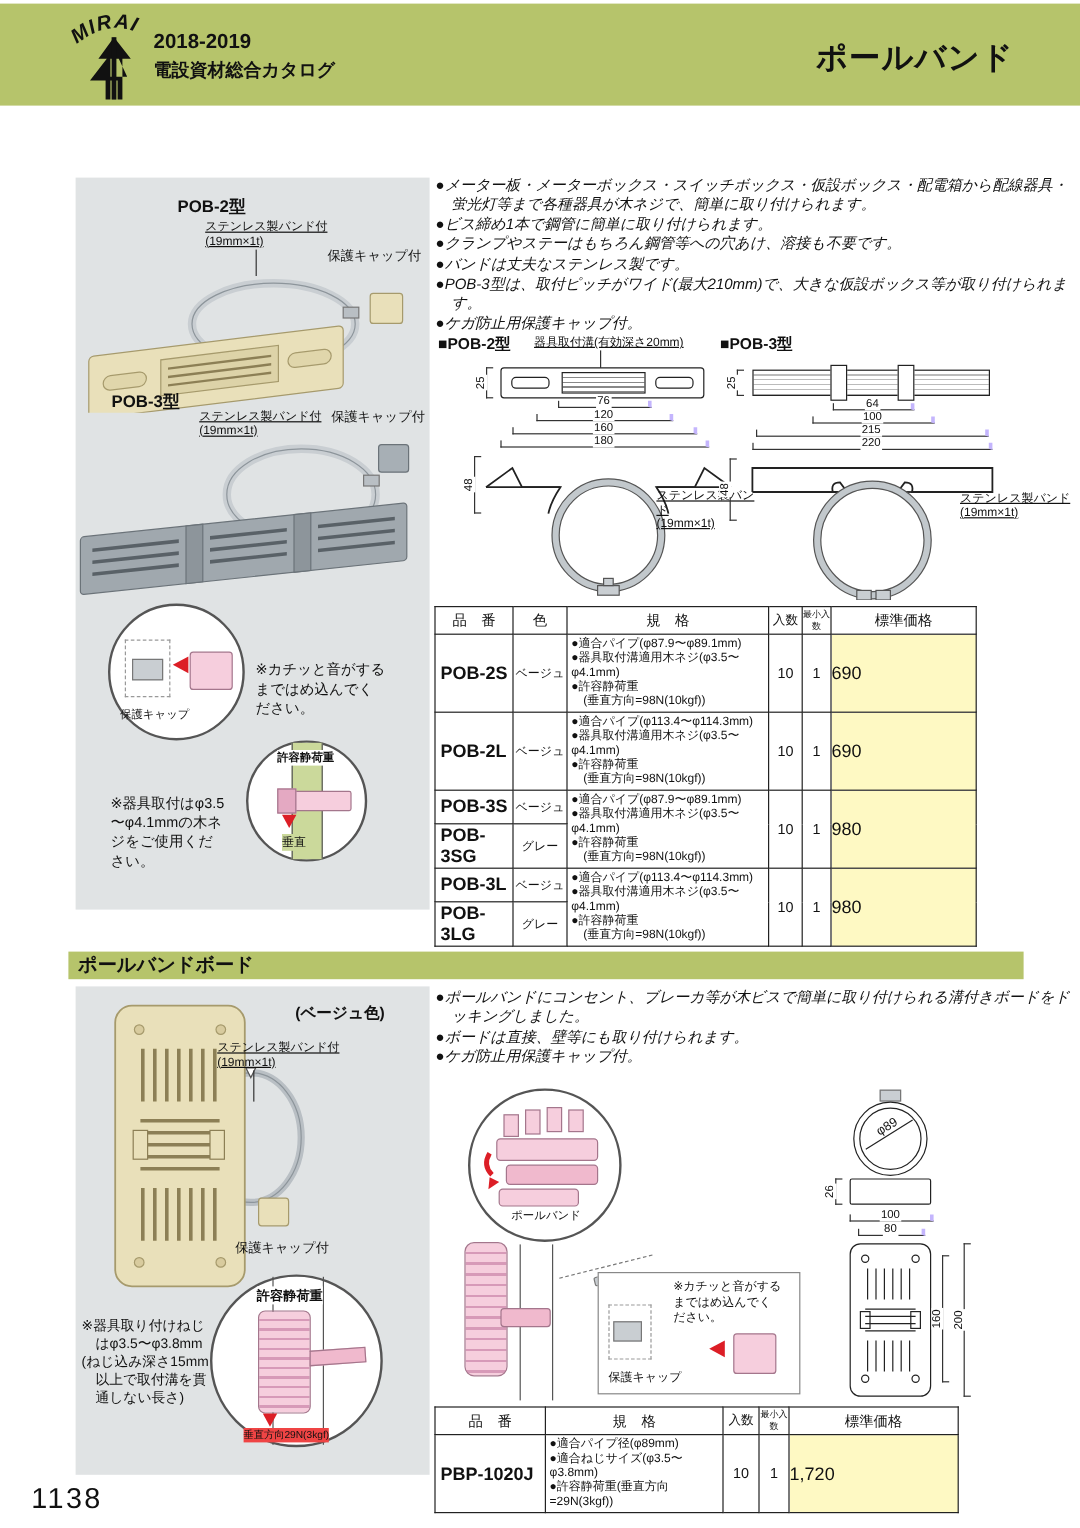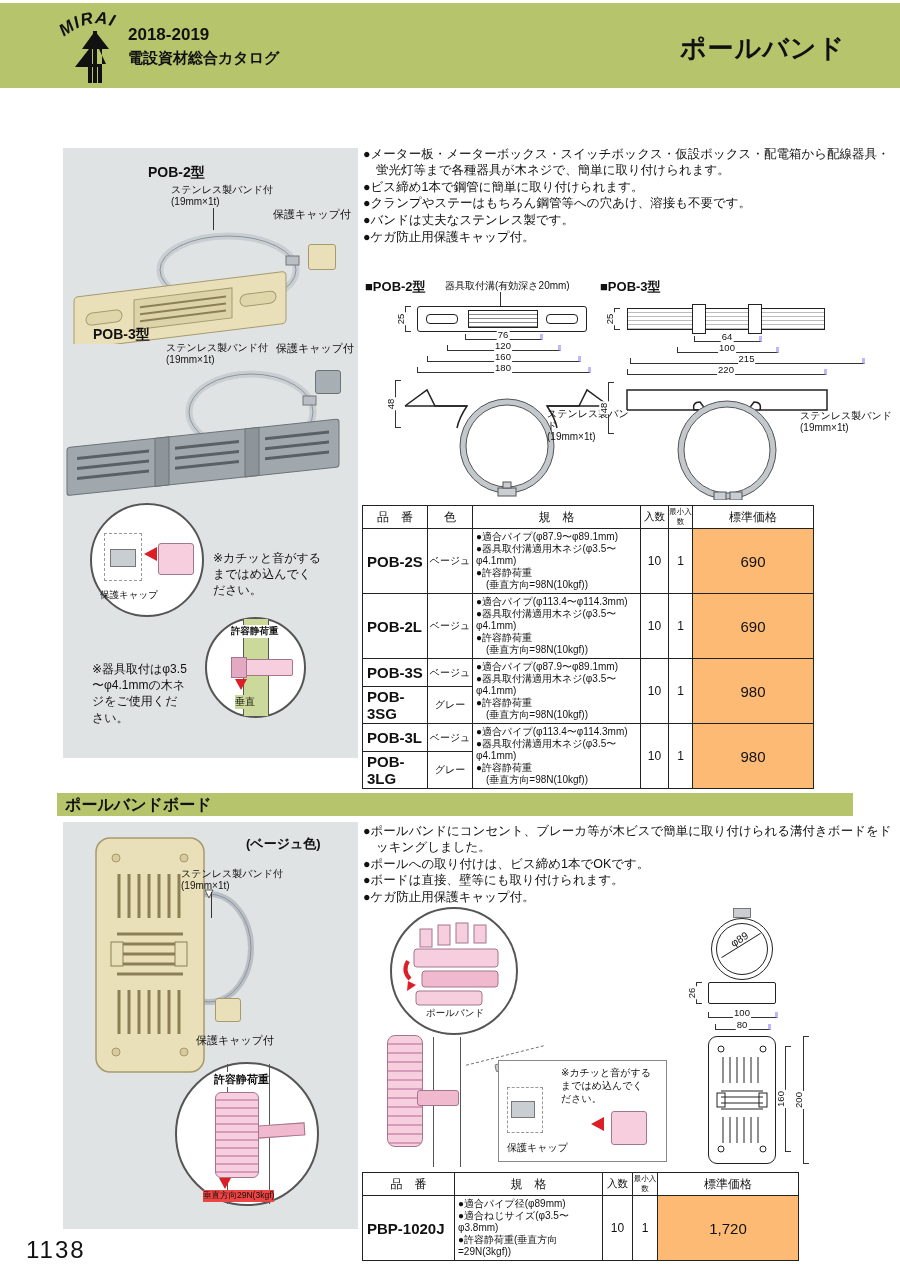--- a/index.html
+++ b/index.html
@@ -3,47 +3,47 @@
 <meta charset="utf-8">
 <style>
   html,body{margin:0;padding:0;background:#fff;}
   #page{position:relative;width:900px;height:1273px;background:#fff;overflow:hidden;
         font-family:"Liberation Sans","DejaVu Sans",sans-serif;color:#111;}
   .ab{position:absolute;}
   .pre{white-space:pre-line;}
   .olive{background:#b6c46b;}
   .panel{background:#e0e3e4;}
   .secbar{font-weight:bold;font-size:16px;line-height:23px;padding-left:8px;color:#111;}
-  .lbl{font-size:10px;line-height:1.15;}
+  .lbl{font-size:10px;line-height:1.15;text-decoration:underline;}
   .lbl11{font-size:11px;line-height:1.2;}
   .note{font-size:12px;line-height:1.35;}
   .modlbl{font-weight:bold;font-size:14px;}
   .circ{background:#fff;border:2px solid #555;border-radius:50%;}
   .cube{background:#f6cedd;border:1px solid #a4768c;border-radius:3px;}
   .bcube{background:#e9e0ba;border:1px solid #a69a6c;border-radius:3px;}
   .gcube{background:#a7afb5;border:1px solid #6b7379;border-radius:3px;}
   .bolt{background:#c9ced2;border:1px solid #777;}
   .dimh{border-bottom:1px solid #333;border-left:1px solid #333;border-right:3px solid #c4b5fd;height:5px;}
   .dimv{border-left:1px solid #333;border-top:1px solid #333;border-bottom:1px solid #333;width:5px;}
   .dimnum{position:absolute;font-size:9.5px;background:#fff;padding:0 1px;white-space:nowrap;line-height:1;}
   .dimh>.dimnum{left:50%;top:-4px;transform:translateX(-50%);}
   .dimv>.dimnum{top:50%;left:-5px;transform:translate(-50%,-50%) rotate(-90deg);}
   .rarrdn{width:0;height:0;border-left:6px solid transparent;border-right:6px solid transparent;border-top:11px solid #dc1e26;}
   .rarrlf{width:0;height:0;border-top:7px solid transparent;border-bottom:7px solid transparent;border-right:13px solid #dc1e26;}
-  .bullets{font-size:12.5px;line-height:1.26;font-weight:500;}
+  .bullets{font-size:12.5px;line-height:1.26;font-weight:500;font-style:italic;}
   .bullets div{text-indent:-13px;padding-left:13px;margin:0 0 1px 0;}
   table{border-collapse:collapse;table-layout:fixed;background:#fff;}
   td,th{border:1px solid #222;overflow:hidden;vertical-align:middle;padding:0;margin-top:16px;}
   th{font-size:12px;font-weight:normal;height:22px;}
   th.tiny{font-size:7.5px;}
   .code{font-weight:bold;font-size:15px;padding-left:4px;text-align:left;}
   .colr{font-size:10px;text-align:center;}
   .spec{font-size:10px;line-height:1.2;padding:2px 3px;text-align:left;}
   .cen{text-align:center;font-size:12px;}
-  .price{background:#fdba74;font-size:15px;text-align:center;}
+  .price{background:#fef9c3;font-size:15px;}
   .leader{background:#333;}
   .dash{border:1px dashed #999;}
 </style>
 </head>
 <body>
 
 <div id="page">
 
   <div class="ab olive" style="left:0;top:3px;width:900px;height:85px;">
     <div class="ab" style="left:58px;top:6px;width:75px;height:76px;">
@@ -140,20 +140,21 @@
 〜φ4.1mmの木ネ
 ジをご使用くだ
 さい。</div>
   </div>
 
   <div class="ab bullets" style="left:363px;top:147px;width:535px;">
     <div>●メーター板・メーターボックス・スイッチボックス・仮設ボックス・配電箱から配線器具・蛍光灯等まで各種器具が木ネジで、簡単に取り付けられます。</div>
     <div>●ビス締め1本で鋼管に簡単に取り付けられます。</div>
     <div>●クランプやステーはもちろん鋼管等への穴あけ、溶接も不要です。</div>
     <div>●バンドは丈夫なステンレス製です。</div>
+    <div>●POB-3型は、取付ピッチがワイド(最大210mm)で、大きな仮設ボックス等が取り付けられます。</div>
     <div>●ケガ防止用保護キャップ付。</div>
   </div>
 
   <div class="ab" style="left:365px;top:278px;width:270px;height:220px;">
     <div class="ab" style="left:0;top:0;font-weight:bold;font-size:13px;">■POB-2型</div>
     <div class="ab lbl" style="left:80px;top:2px;">器具取付溝(有効深さ20mm)</div>
     <div class="ab leader" style="left:135px;top:14px;width:1px;height:16px;"></div>
     <div class="ab" style="left:52px;top:28px;width:168px;height:24px;border:1.5px solid #222;border-radius:3px;background:#fff;">
       <div class="ab" style="left:8px;top:7px;width:30px;height:8px;border:1px solid #222;border-radius:4px;"></div>
       <div class="ab" style="left:128px;top:7px;width:30px;height:8px;border:1px solid #222;border-radius:4px;"></div>
@@ -200,21 +201,21 @@
     <div class="ab" style="left:148px;top:26px;width:12px;height:28px;border:1px solid #222;background:#fff;"></div>
     <div class="ab dimv" style="left:14px;top:30px;height:20px;">
         <span class="dimnum">25</span>
       </div>
     <div class="ab dimh" style="left:94px;top:58px;width:64px;">
         <span class="dimnum">64</span>
       </div>
     <div class="ab dimh" style="left:77px;top:69px;width:98px;">
         <span class="dimnum">100</span>
       </div>
-    <div class="ab dimh" style="left:30px;top:80px;width:190px;padding-left:41px;">
+    <div class="ab dimh" style="left:30px;top:80px;width:190px;">
         <span class="dimnum">215</span>
       </div>
     <div class="ab dimh" style="left:27px;top:91px;width:196px;">
         <span class="dimnum">220</span>
       </div>
     <div class="ab" style="left:10px;top:102px;width:245px;height:120px;">
       <svg width="245" height="120" viewBox="0 0 245 120">
         <path d="M17,30 V10 H217 V30 H150 Q152,22 144,22 L138,30 M96,30 L90,22 Q82,22 84,30 Z" fill="none" stroke="#222" stroke-width="1.5"></path>
         <line x1="17" y1="30" x2="96" y2="30" stroke="#222" stroke-width="1.5"></line>
         <line x1="138" y1="30" x2="150" y2="30" stroke="#222" stroke-width="1.5"></line>
@@ -344,34 +345,38 @@
         <rect x="40" y="112" width="12" height="24" fill="#e9e0ba" stroke="#8c7f55"></rect>
         <rect x="104" y="112" width="12" height="24" fill="#e9e0ba" stroke="#8c7f55"></rect>
         <path d="M134,60 l8,0 l-4,8 z" fill="#fff" stroke="#555"></path>
       </svg>
     </div>
     <div class="ab lbl pre" style="left:118px;top:46px;">ステンレス製バンド付
 (19mm×1t)</div>
     <div class="ab leader" style="left:148px;top:70px;width:1px;height:26px;"></div>
     <div class="ab bcube" style="left:152px;top:176px;width:24px;height:22px;"></div>
     <div class="ab lbl11" style="left:133px;top:212px;">保護キャップ付</div>
+    <div class="ab pre" style="left:5px;top:276px;font-size:11.5px;line-height:1.3;">※器具取り付けねじ
+　はφ3.5〜φ3.8mm
+(ねじ込み深さ15mm
+　以上で取付溝を貫
+　通しない長さ)</div>
     <div class="ab circ" style="left:112px;top:240px;width:140px;height:140px;">
       <div class="ab" style="left:50px;top:0;width:1px;height:140px;background:#555;"></div>
       <div class="ab" style="left:92px;top:0;width:1px;height:140px;background:#555;"></div>
       <div class="ab" style="left:37px;top:8px;font-size:11px;font-weight:bold;background:#fff;">許容静荷重</div>
       <div class="ab" style="left:80px;top:60px;width:46px;height:11px;background:#f0b9cd;border:1px solid #a4768c;transform:rotate(-4deg);"></div>
       <div class="ab cube" style="left:38px;top:28px;width:42px;height:84px;border-radius:6px;background:repeating-linear-gradient(180deg,#f6cedd 0 6px,#d79ab8 6px 8px);"></div>
       <div class="ab rarrdn" style="left:42px;top:114px;"></div>
       <div class="ab" style="left:26px;top:126px;font-size:8.5px;background:#ef4444;white-space:nowrap;">垂直方向29N(3kgf)</div>
     </div>
   </div>
 
   <div class="ab bullets" style="left:363px;top:824px;width:535px;">
     <div>●ポールバンドにコンセント、ブレーカ等が木ビスで簡単に取り付けられる溝付きボードをドッキングしました。</div>
-    <div>●ポールへの取り付けは、ビス締め1本でOKです。</div>
     <div>●ボードは直接、壁等にも取り付けられます。</div>
     <div>●ケガ防止用保護キャップ付。</div>
   </div>
 
   <div class="ab" style="left:365px;top:905px;width:300px;height:262px;">
     <div class="ab" style="left:68px;top:132px;width:1px;height:130px;background:#555;"></div>
     <div class="ab" style="left:95px;top:132px;width:1px;height:130px;background:#555;"></div>
     <div class="ab cube" style="left:22px;top:130px;width:34px;height:110px;border-radius:8px;background:repeating-linear-gradient(180deg,#f6cedd 0 7px,#d79ab8 7px 9px);"></div>
     <div class="ab" style="left:52px;top:185px;width:40px;height:14px;border:1px solid #a4768c;background:#f0b9cd;border-radius:3px;"></div>
     <div class="ab" style="left:100px;top:150px;width:80px;height:1px;border-top:1.5px dashed #777;transform:rotate(-14deg);"></div>

